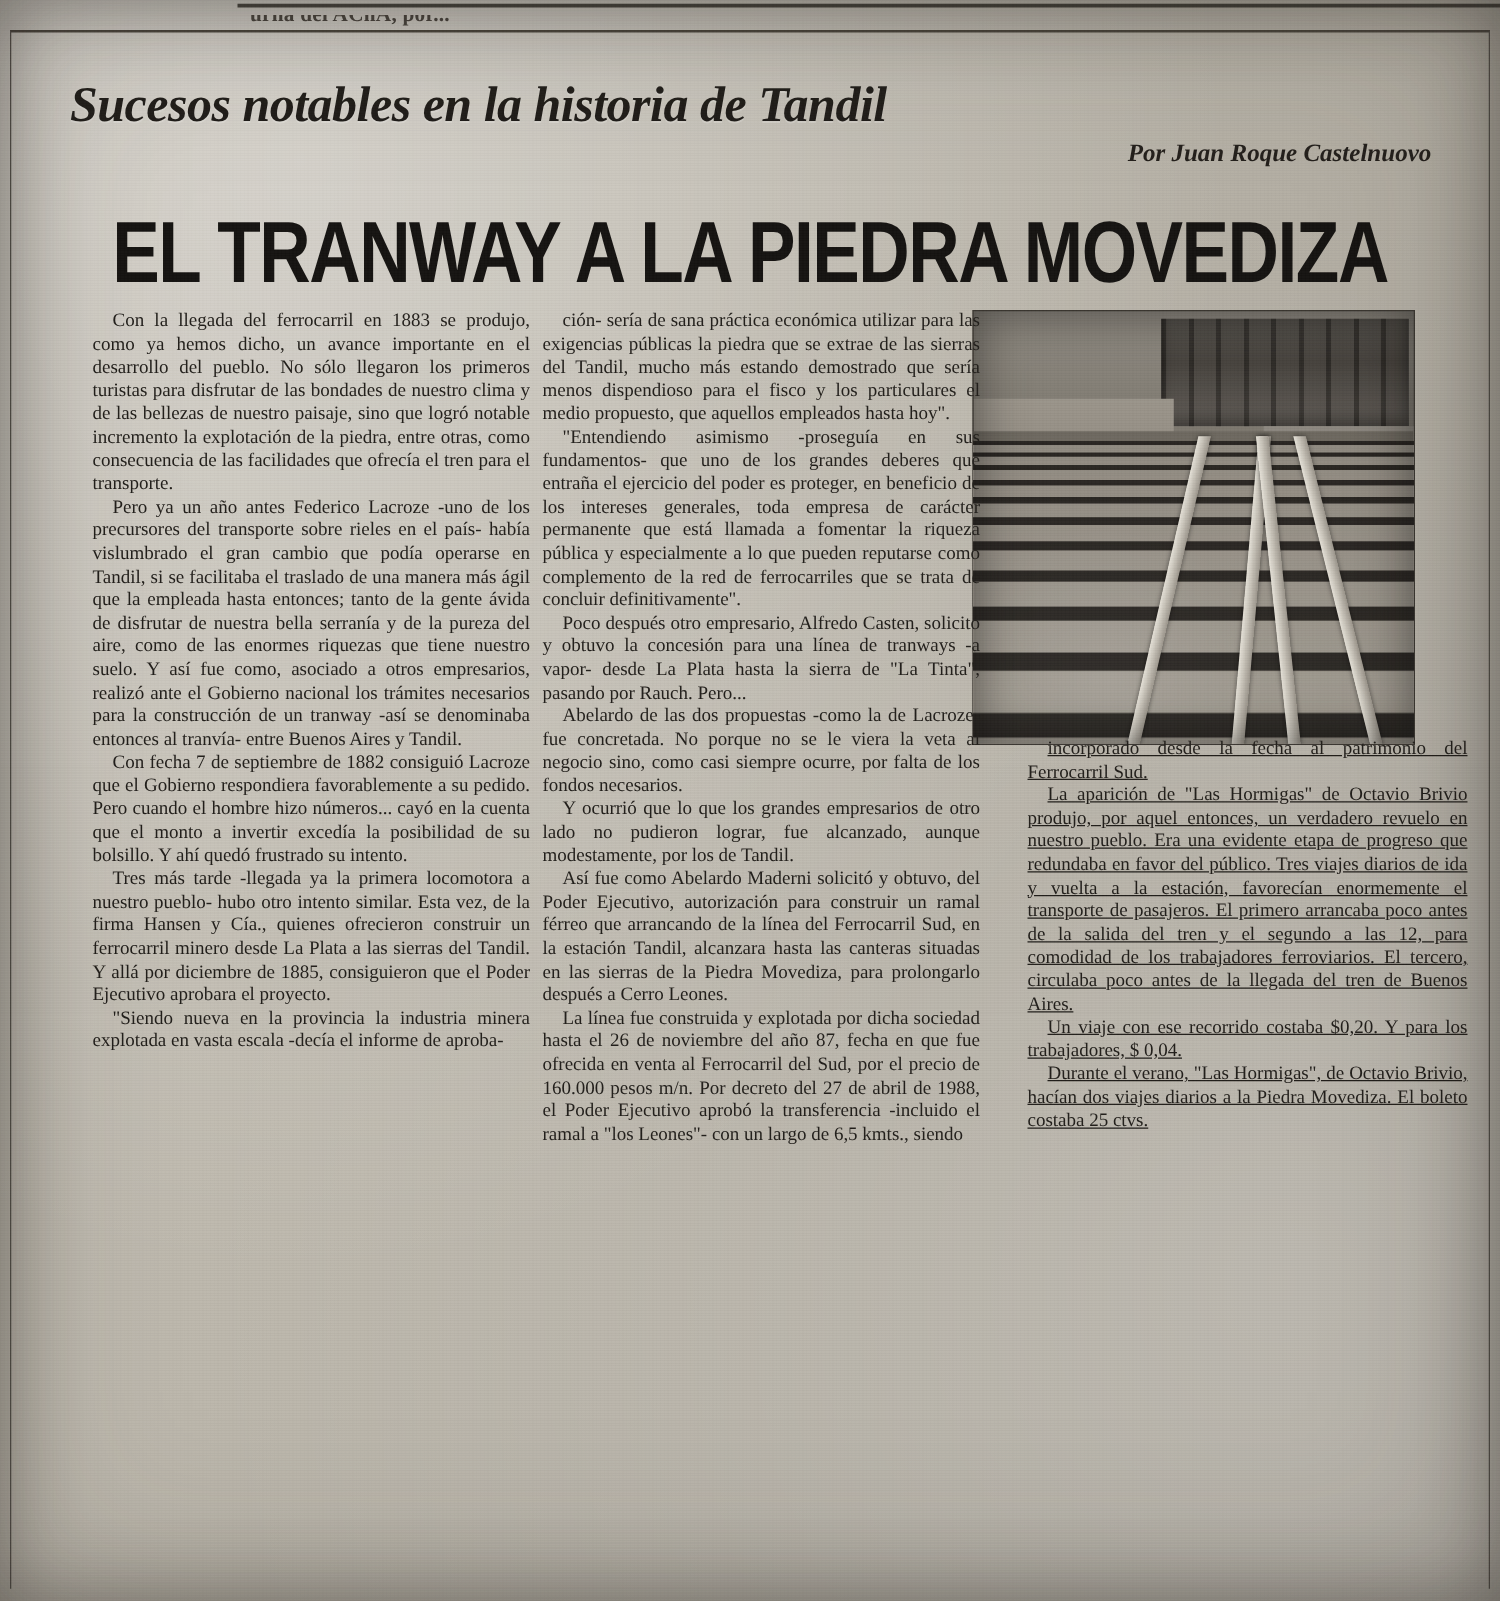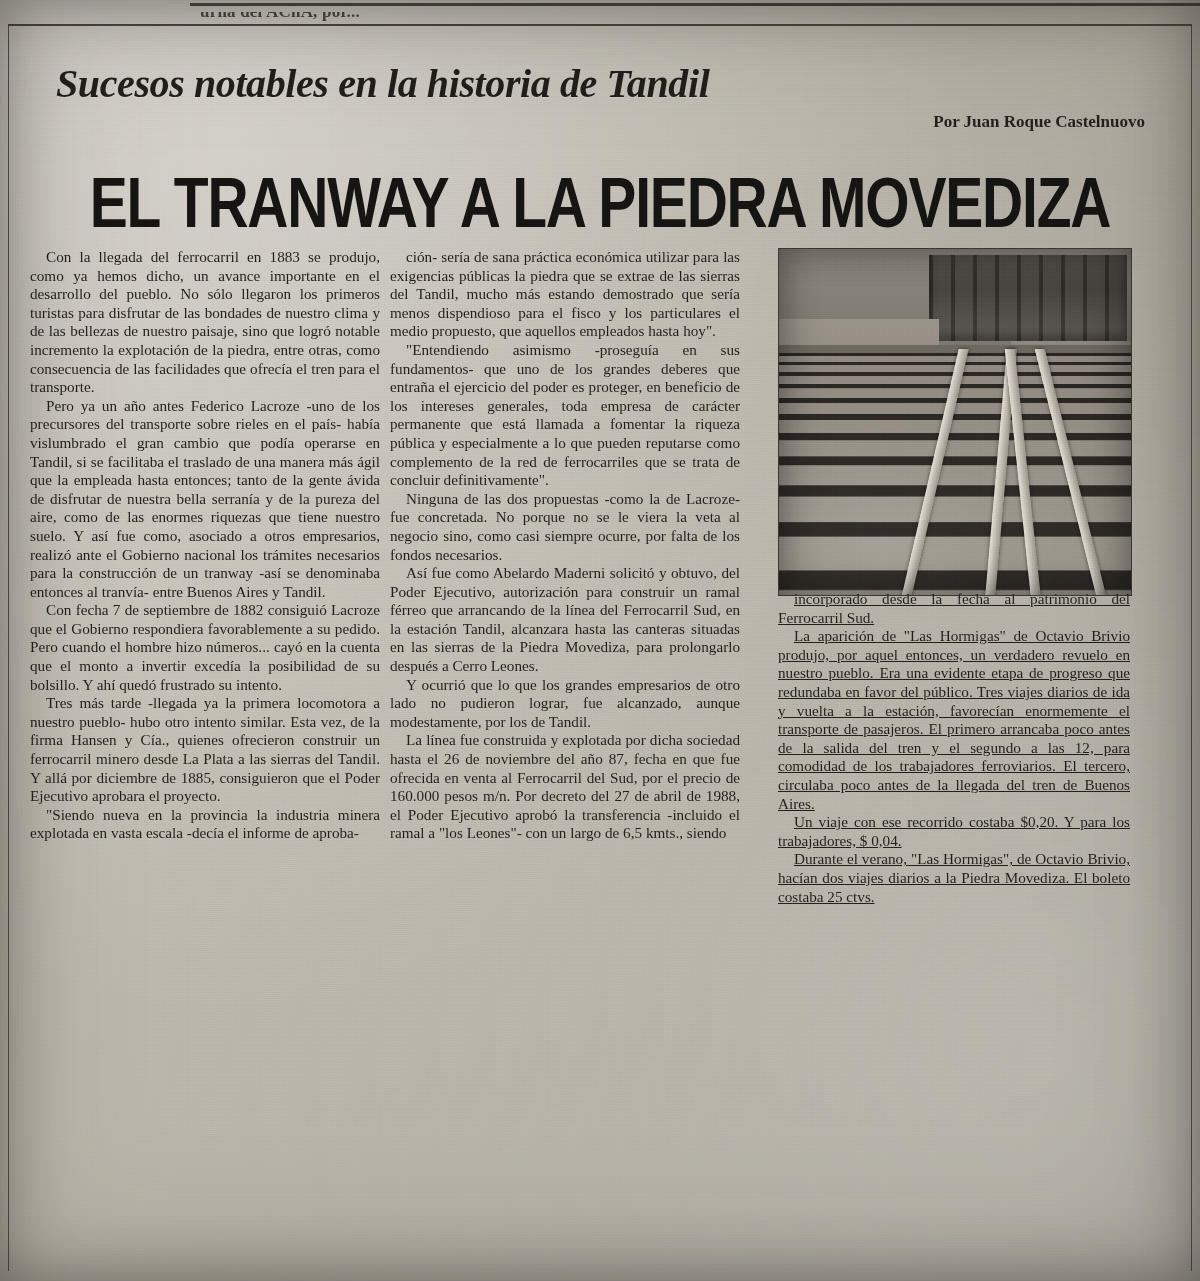--- a/index.html
+++ b/index.html
@@ -84,22 +84,23 @@
     font-size: 40px;
     color: #201d19;
     letter-spacing: -0.4px;
     text-shadow: 0 1px 0 rgba(255,255,255,0.2);
     white-space: nowrap;
   }
   .byline {
     position: absolute;
     top: 112px;
     right: 55px;
-    font-weight: bold;
-    font-size: 17px;
+    font-style: italic;
+    font-weight: bold;
+    font-size: 20px;
     color: #231f1b;
     white-space: nowrap;
   }
   .headline {
     position: absolute;
     top: 162px;
     left: 0;
     width: 100%;
     text-align: center;
     font-family: "Liberation Sans", sans-serif;
@@ -122,20 +123,21 @@
   .col {
     position: absolute;
     top: 0;
     bottom: 0;
     font-size: 15.2px;
     line-height: 18.6px;
     color: #211e1a;
     text-align: justify;
     text-justify: inter-word;
     hyphens: manual;
+    margin-left: 44px;
   }
   .col p {
     margin: 0;
     text-indent: 16px;
   }
   .col p.first {
     text-indent: 16px;
   }
   .col-1 { left: 0; width: 350px; }
   .col-2 { left: 360px; width: 350px; }
@@ -254,23 +256,24 @@
       <p class="first">Con la llegada del ferrocarril en 1883 se produjo, como ya hemos dicho, un avance importante en el desarrollo del pueblo. No sólo llegaron los primeros turistas para disfrutar de las bondades de nuestro clima y de las bellezas de nuestro paisaje, sino que logró notable incremento la explotación de la piedra, entre otras, como consecuencia de las facilidades que ofrecía el tren para el transporte.</p>
       <p>Pero ya un año antes Federico Lacroze -uno de los precursores del transporte sobre rieles en el país- había vislumbrado el gran cambio que podía operarse en Tandil, si se facilitaba el traslado de una manera más ágil que la empleada hasta entonces; tanto de la gente ávida de disfrutar de nuestra bella serranía y de la pureza del aire, como de las enormes riquezas que tiene nuestro suelo. Y así fue como, asociado a otros empresarios, realizó ante el Gobierno nacional los trámites necesarios para la construcción de un tranway -así se denominaba entonces al tranvía- entre Buenos Aires y Tandil.</p>
       <p>Con fecha 7 de septiembre de 1882 consiguió Lacroze que el Gobierno respondiera favorablemente a su pedido. Pero cuando el hombre hizo números... cayó en la cuenta que el monto a invertir excedía la posibilidad de su bolsillo. Y ahí quedó frustrado su intento.</p>
       <p>Tres más tarde -llegada ya la primera locomotora a nuestro pueblo- hubo otro intento similar. Esta vez, de la firma Hansen y Cía., quienes ofrecieron construir un ferrocarril minero desde La Plata a las sierras del Tandil. Y allá por diciembre de 1885, consiguieron que el Poder Ejecutivo aprobara el proyecto.</p>
       <p>"Siendo nueva en la provincia la industria minera explotada en vasta escala -decía el informe de aproba-</p>
     </div>
 
     <div class="col col-2">
       <p class="first">ción- sería de sana práctica económica utilizar para las exigencias públicas la piedra que se extrae de las sierras del Tandil, mucho más estando demostrado que sería menos dispendioso para el fisco y los particulares el medio propuesto, que aquellos empleados hasta hoy".</p>
       <p>"Entendiendo asimismo -proseguía en sus fundamentos- que uno de los grandes deberes que entraña el ejercicio del poder es proteger, en beneficio de los intereses generales, toda empresa de carácter permanente que está llamada a fomentar la riqueza pública y especialmente a lo que pueden reputarse como complemento de la red de ferrocarriles que se trata de concluir definitivamente".</p>
-      <p>Ninguna de las dos propuestas -como la de Lacroze- fue concretada. No porque no se le viera la veta al negocio sino, como casi siempre ocurre, por falta de los fondos necesarios.</p>
+      <p>Poco después otro empresario, Alfredo Casten, solicitó y obtuvo la concesión para una línea de tranways -a vapor- desde La Plata hasta la sierra de "La Tinta", pasando por Rauch. Pero...</p>
+      <p>Abelardo de las dos propuestas -como la de Lacroze- fue concretada. No porque no se le viera la veta al negocio sino, como casi siempre ocurre, por falta de los fondos necesarios.</p>
+      <p>Y ocurrió que lo que los grandes empresarios de otro lado no pudieron lograr, fue alcanzado, aunque modestamente, por los de Tandil.</p>
       <p>Así fue como Abelardo Maderni solicitó y obtuvo, del Poder Ejecutivo, autorización para construir un ramal férreo que arrancando de la línea del Ferrocarril Sud, en la estación Tandil, alcanzara hasta las canteras situadas en las sierras de la Piedra Movediza, para prolongarlo después a Cerro Leones.</p>
-      <p>Y ocurrió que lo que los grandes empresarios de otro lado no pudieron lograr, fue alcanzado, aunque modestamente, por los de Tandil.</p>
       <p>La línea fue construida y explotada por dicha sociedad hasta el 26 de noviembre del año 87, fecha en que fue ofrecida en venta al Ferrocarril del Sud, por el precio de 160.000 pesos m/n. Por decreto del 27 de abril de 1988, el Poder Ejecutivo aprobó la transferencia -incluido el ramal a "los Leones"- con un largo de 6,5 kmts., siendo</p>
     </div>
 
     <div class="col col-3">
       <div class="under-photo">
         <p class="first">incorporado desde la fecha al patrimonio del Ferrocarril Sud.</p>
         <p>La aparición de "Las Hormigas" de Octavio Brivio produjo, por aquel entonces, un verdadero revuelo en nuestro pueblo. Era una evidente etapa de progreso que redundaba en favor del público. Tres viajes diarios de ida y vuelta a la estación, favorecían enormemente el transporte de pasajeros. El primero arrancaba poco antes de la salida del tren y el segundo a las 12, para comodidad de los trabajadores ferroviarios. El tercero, circulaba poco antes de la llegada del tren de Buenos Aires.</p>
         <p>Un viaje con ese recorrido costaba $0,20. Y para los trabajadores, $ 0,04.</p>
         <p>Durante el verano, "Las Hormigas", de Octavio Brivio, hacían dos viajes diarios a la Piedra Movediza. El boleto costaba 25 ctvs.</p>
       </div>

